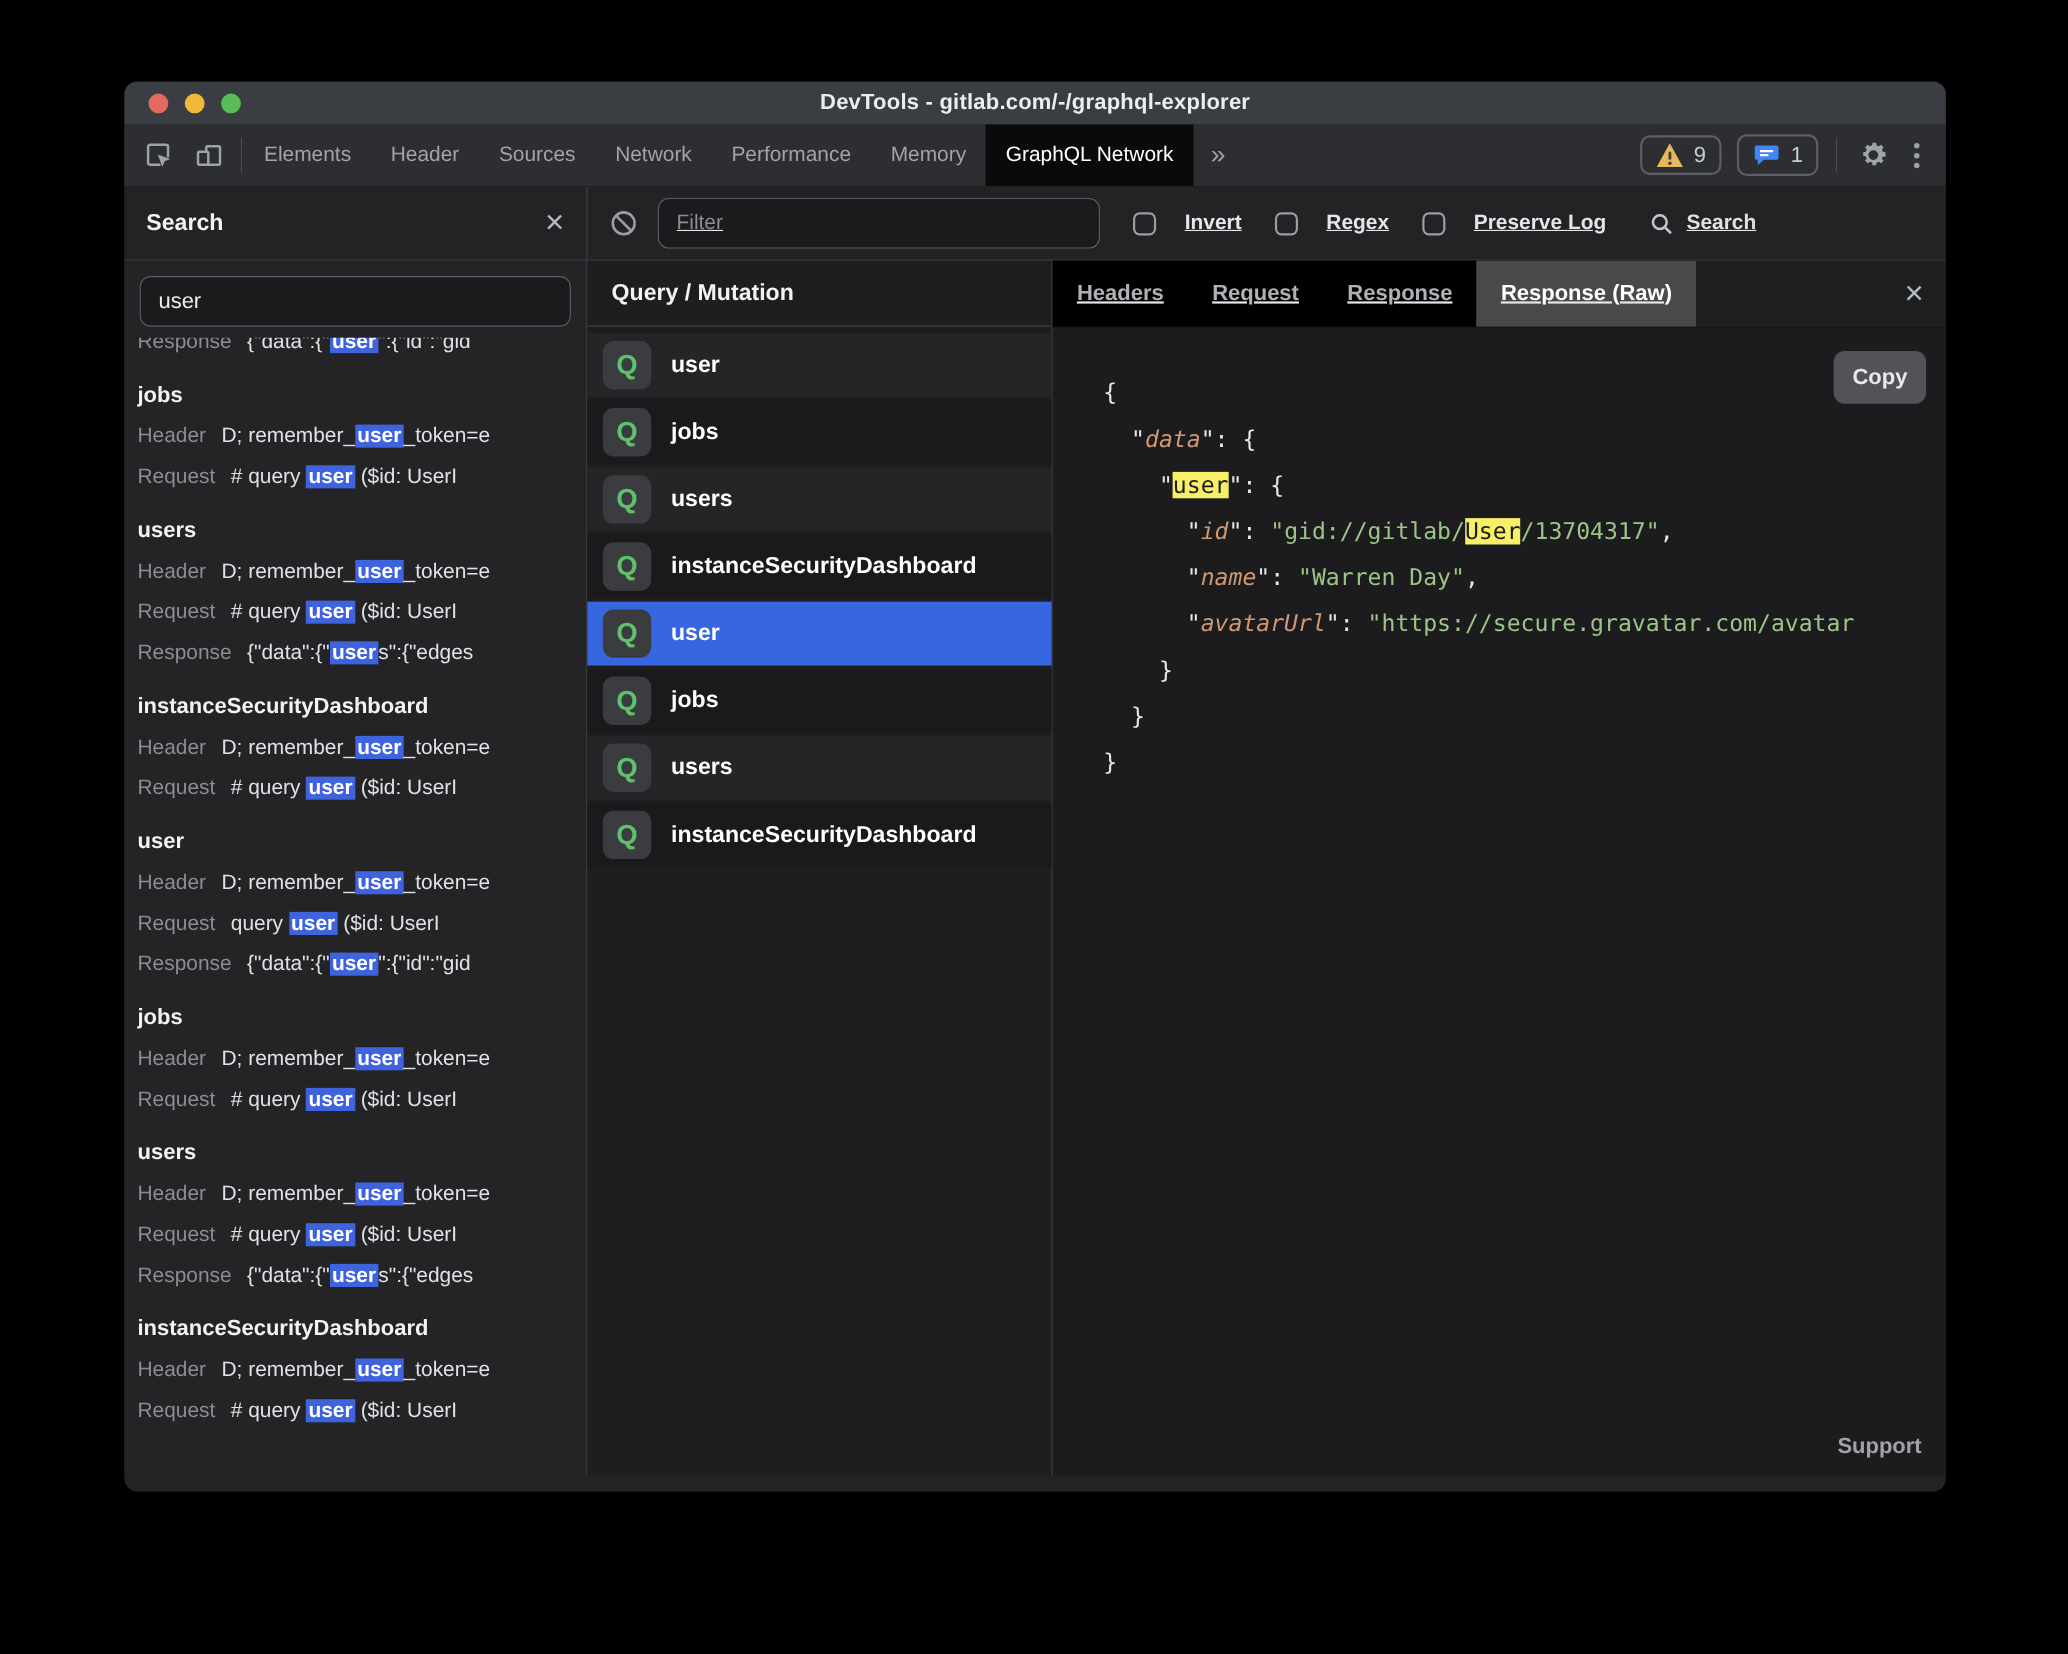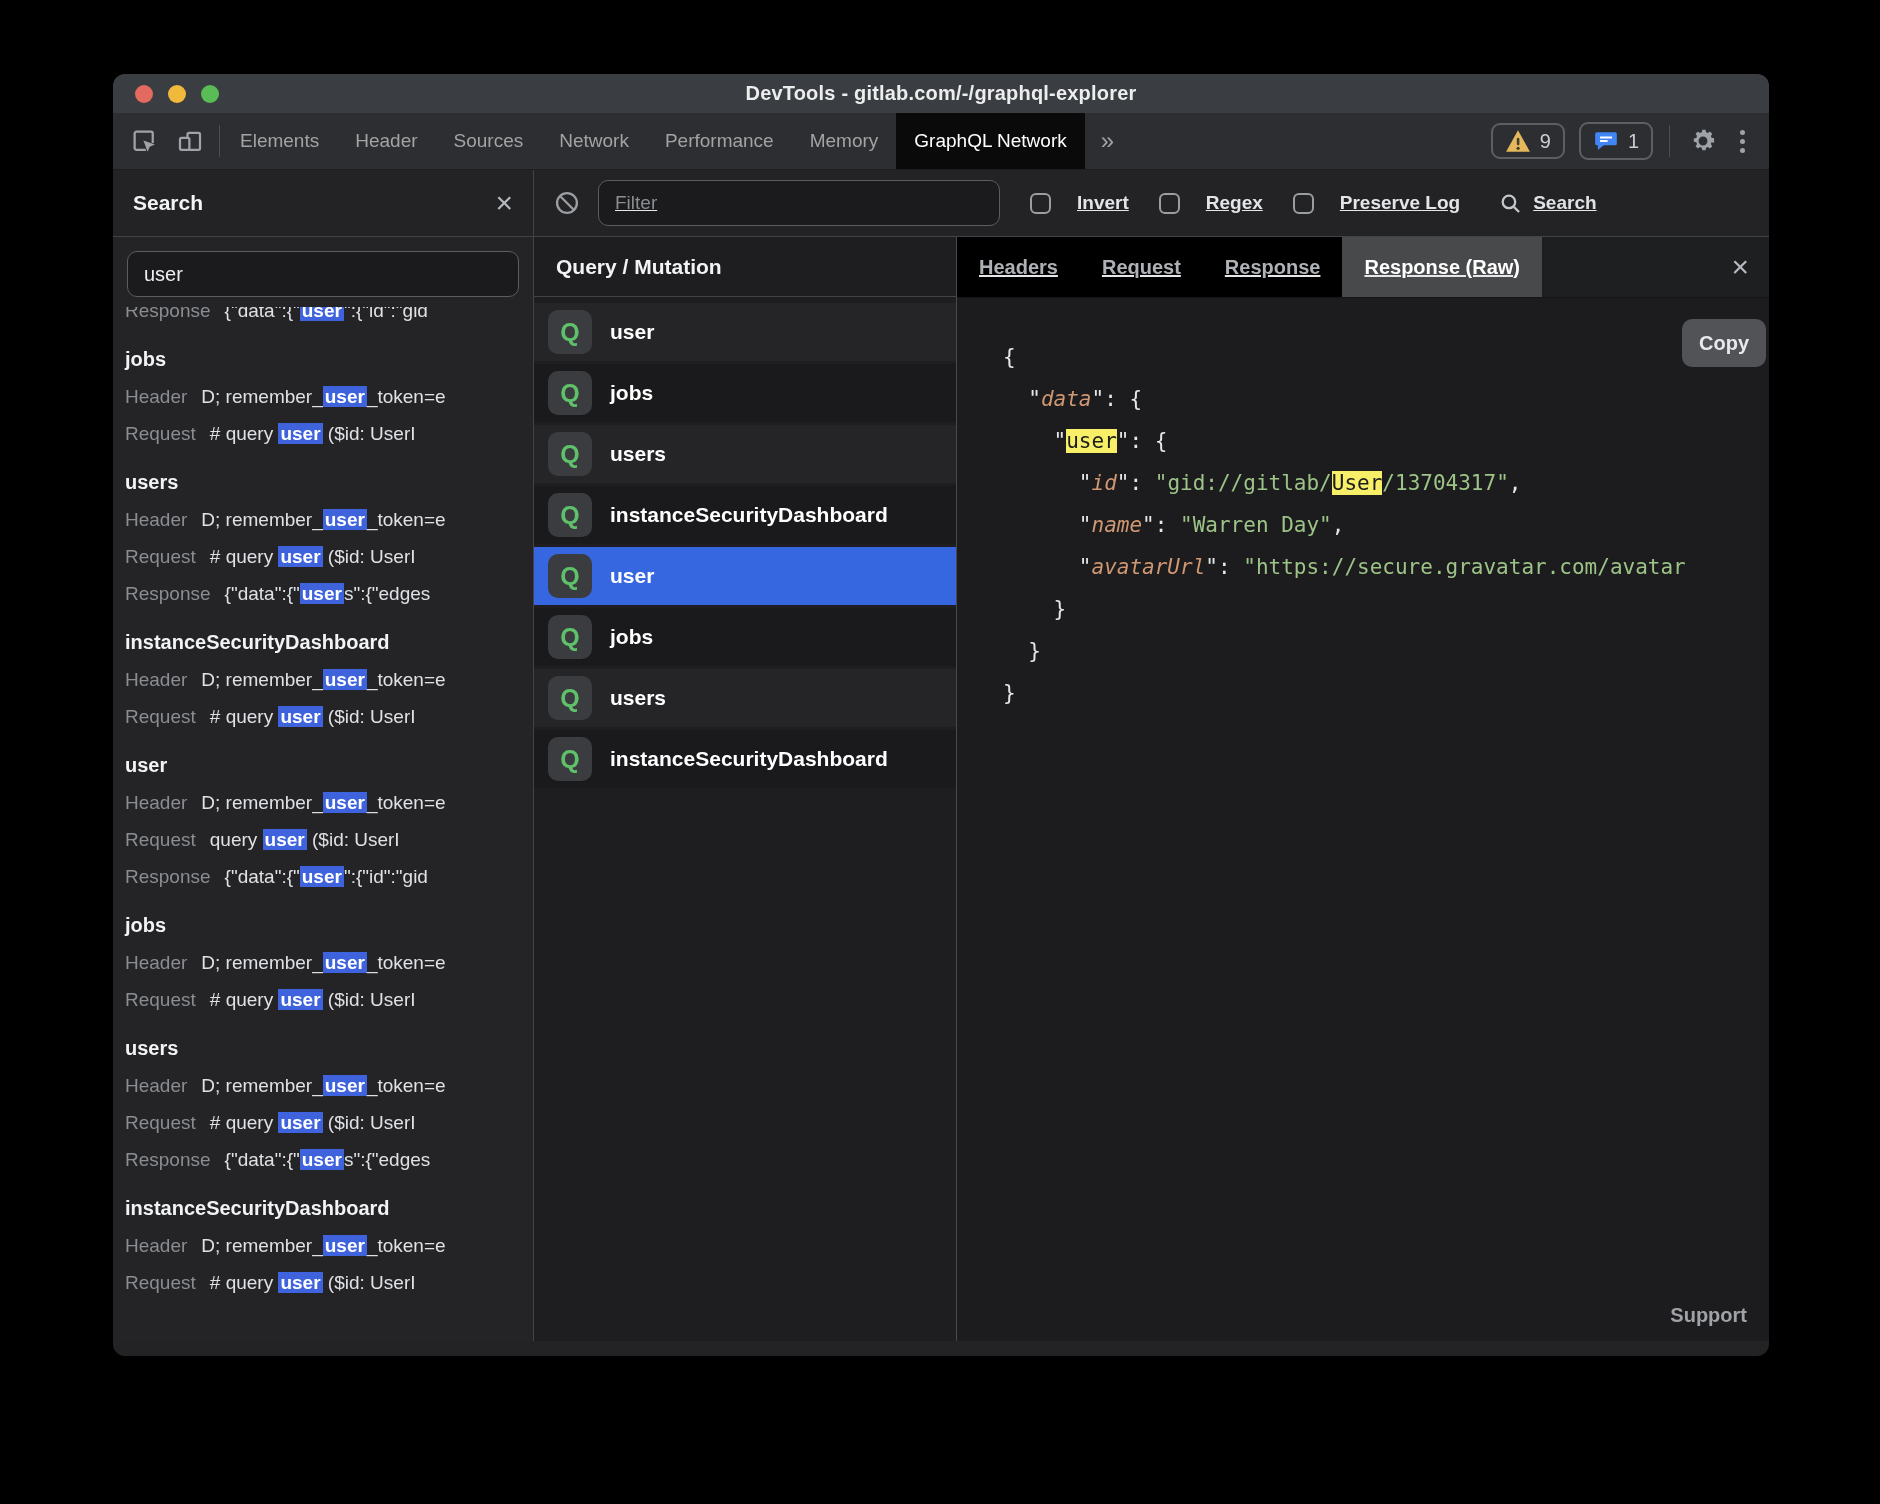--- a/index.html
+++ b/index.html
@@ -75,21 +75,21 @@
   .qbadge { width:44px; height:44px; border-radius:10px; background:#3b3c3f; color:#5fc16a;
     font-weight:bold; font-size:25px; display:flex; align-items:center; justify-content:center; flex:none; }
   .qlabel { margin-left:18px; font-size:21px; font-weight:bold; color:#fff; white-space:nowrap; }
   
   .right-panel { flex:1; background:#1c1c1e; position:relative; display:flex; flex-direction:column; min-width:0; }
   .rtabs { height:60px; display:flex; align-items:stretch; background:#1e1f21; border-bottom:1px solid #151517; flex:none; }
   .rtabs-strip { display:flex; align-items:stretch; background:#000000;text-decoration:underline; }
   .rtab { padding:0 22px; display:flex; align-items:center; font-size:20px; font-weight:600; color:#aeb1b5; white-space:nowrap; }
   .rtab.active { background:#48494b; color:#fff; font-weight:bold; }
   .rtabs .close-x { align-self:center; margin-right:20px; }
-  .copy-btn { position:absolute; top:82px; right:3px; width:84px; height:48px;
+  .copy-btn { position:absolute; top:82px; right:18px; width:84px; height:48px;
     background:#525356; border:none; border-radius:10px; color:#e8e9eb;
     font-size:20px; font-weight:600; font-family:"Liberation Sans", sans-serif; }
   .json { padding:38px 10px 0 46px; font-family:"DejaVu Sans Mono", monospace;
     font-size:21px; line-height:42px; overflow:hidden; }
   .jline { white-space:pre; }
   .jp { color:#e6e7e9; }
   .jk { color:#CF9772; font-style:italic; }
   .js { color:#9DC487; }
   .jh { background:#F6EF67; color:#1c1c1c; }
   .support { position:absolute; right:22px; bottom:14px; font-size:20px; font-weight:bold; color:#9fa3a8; }

